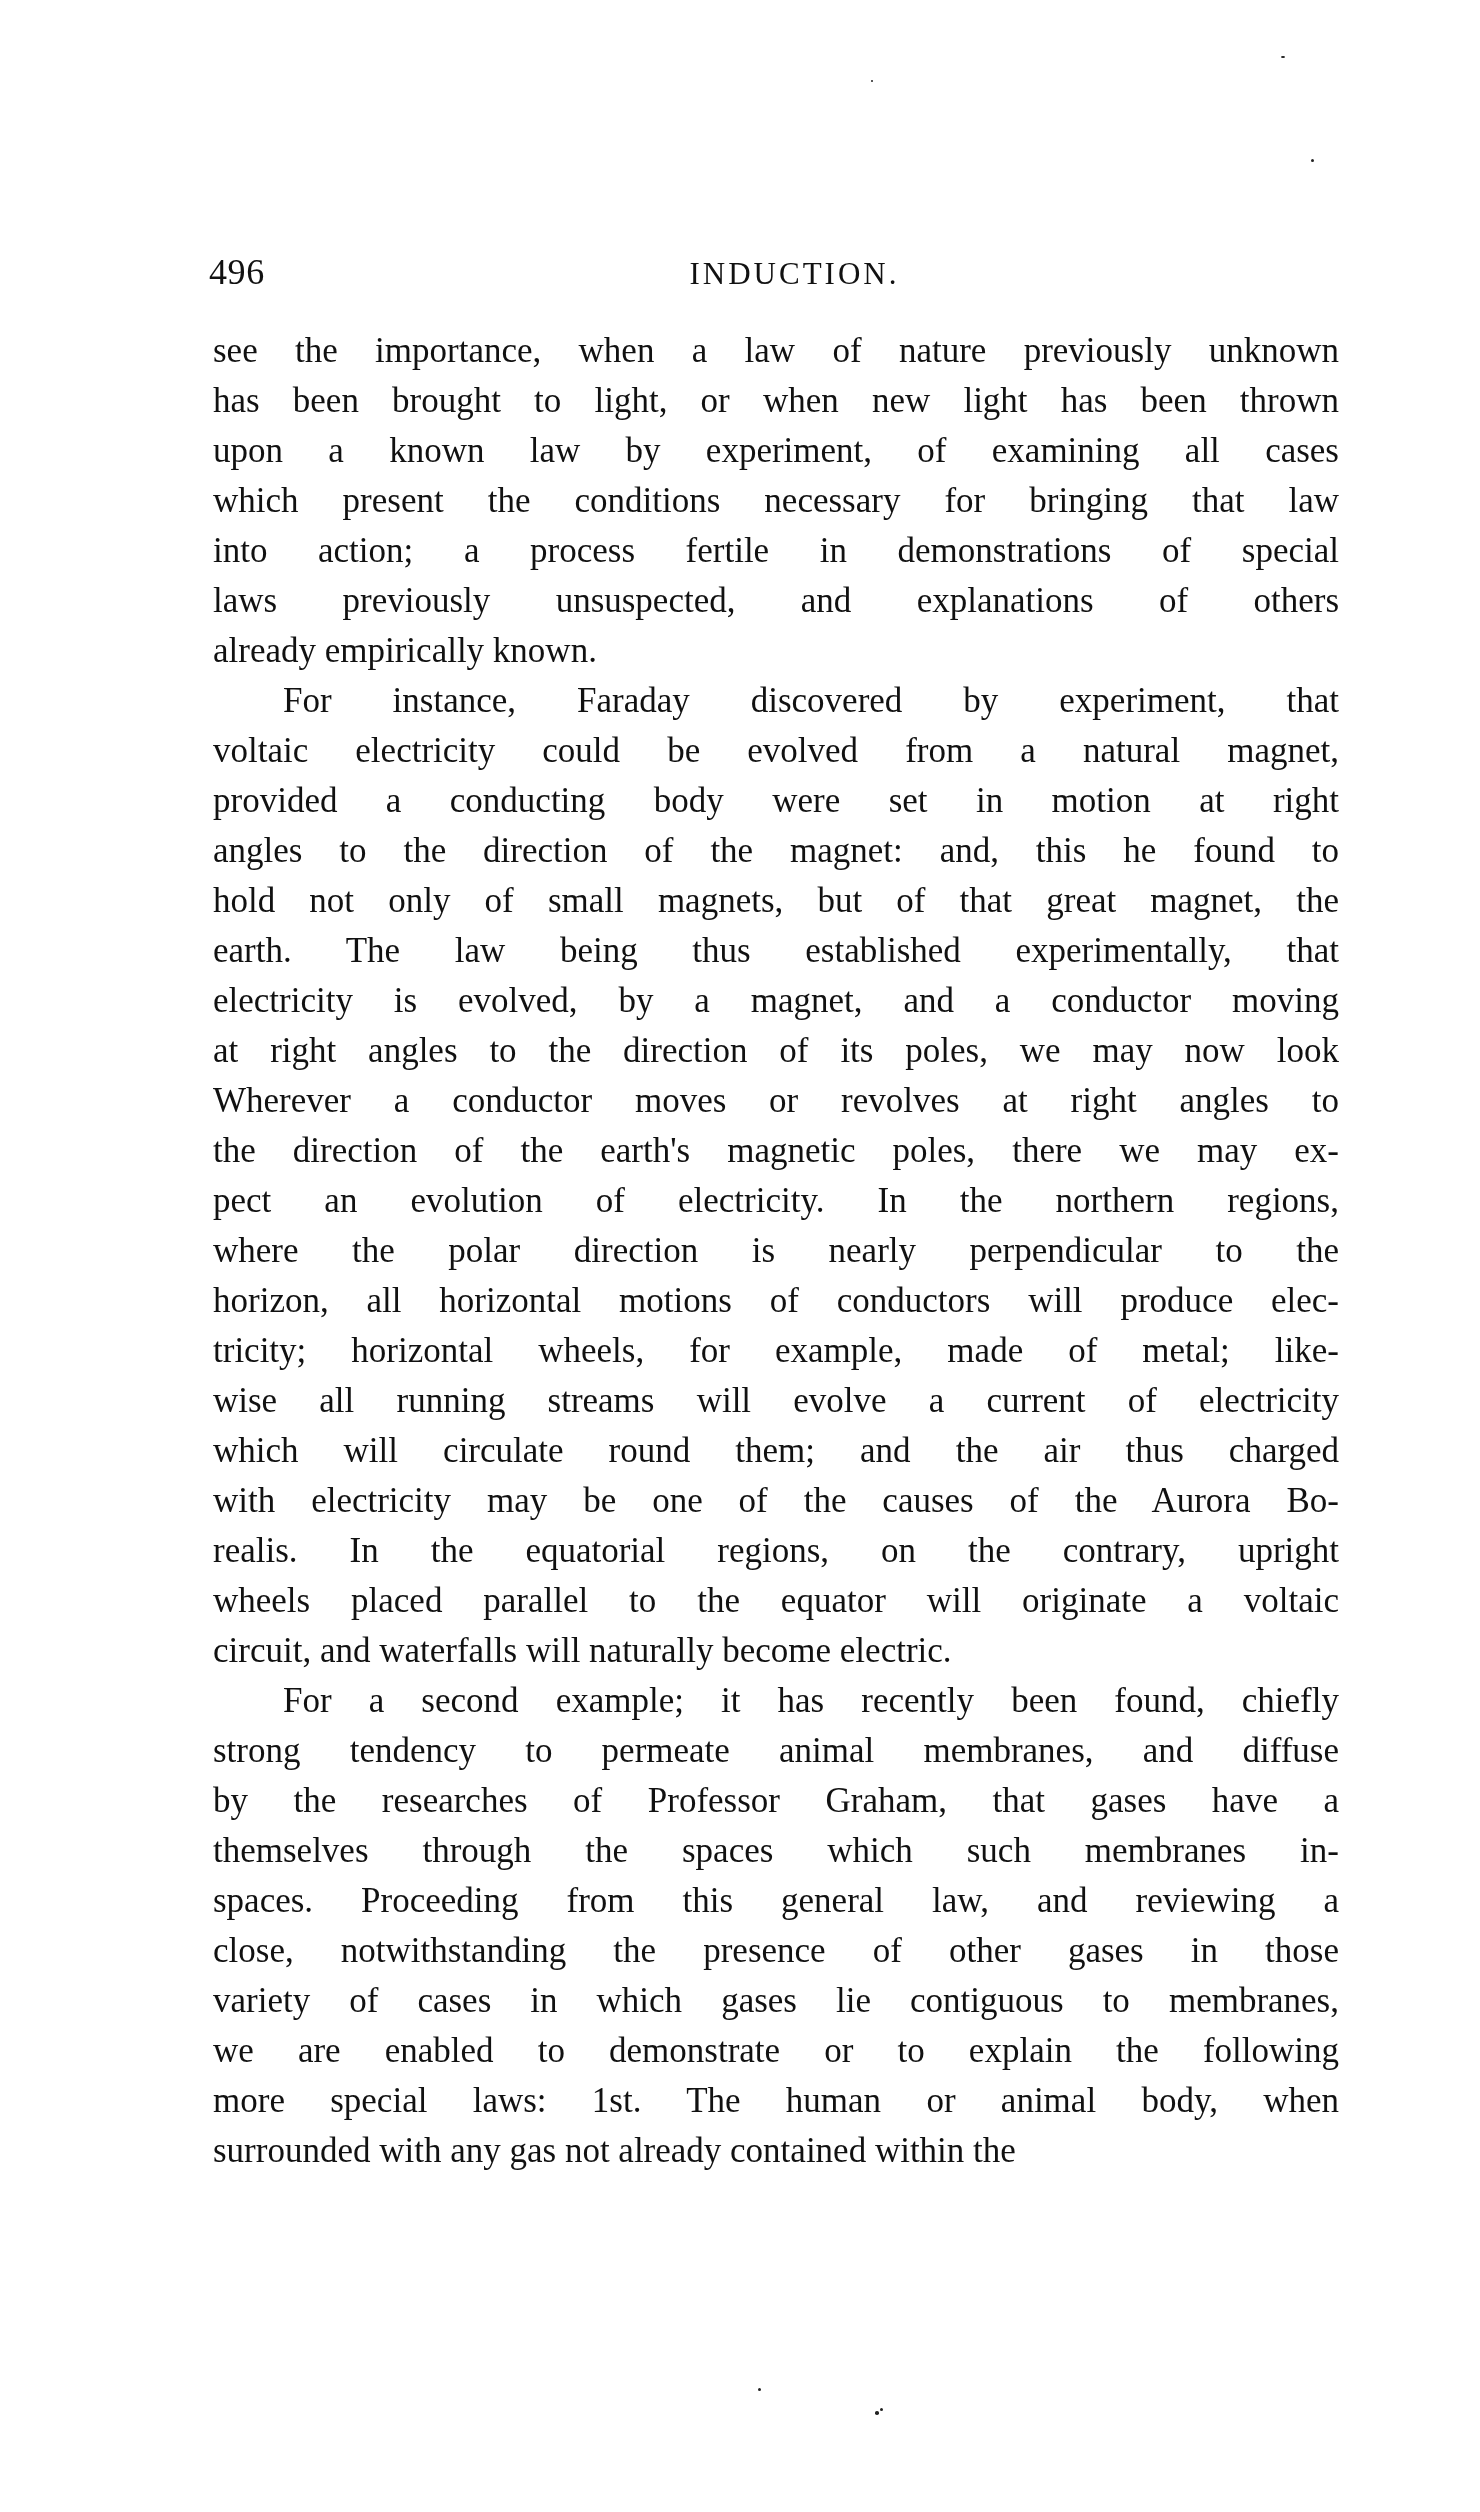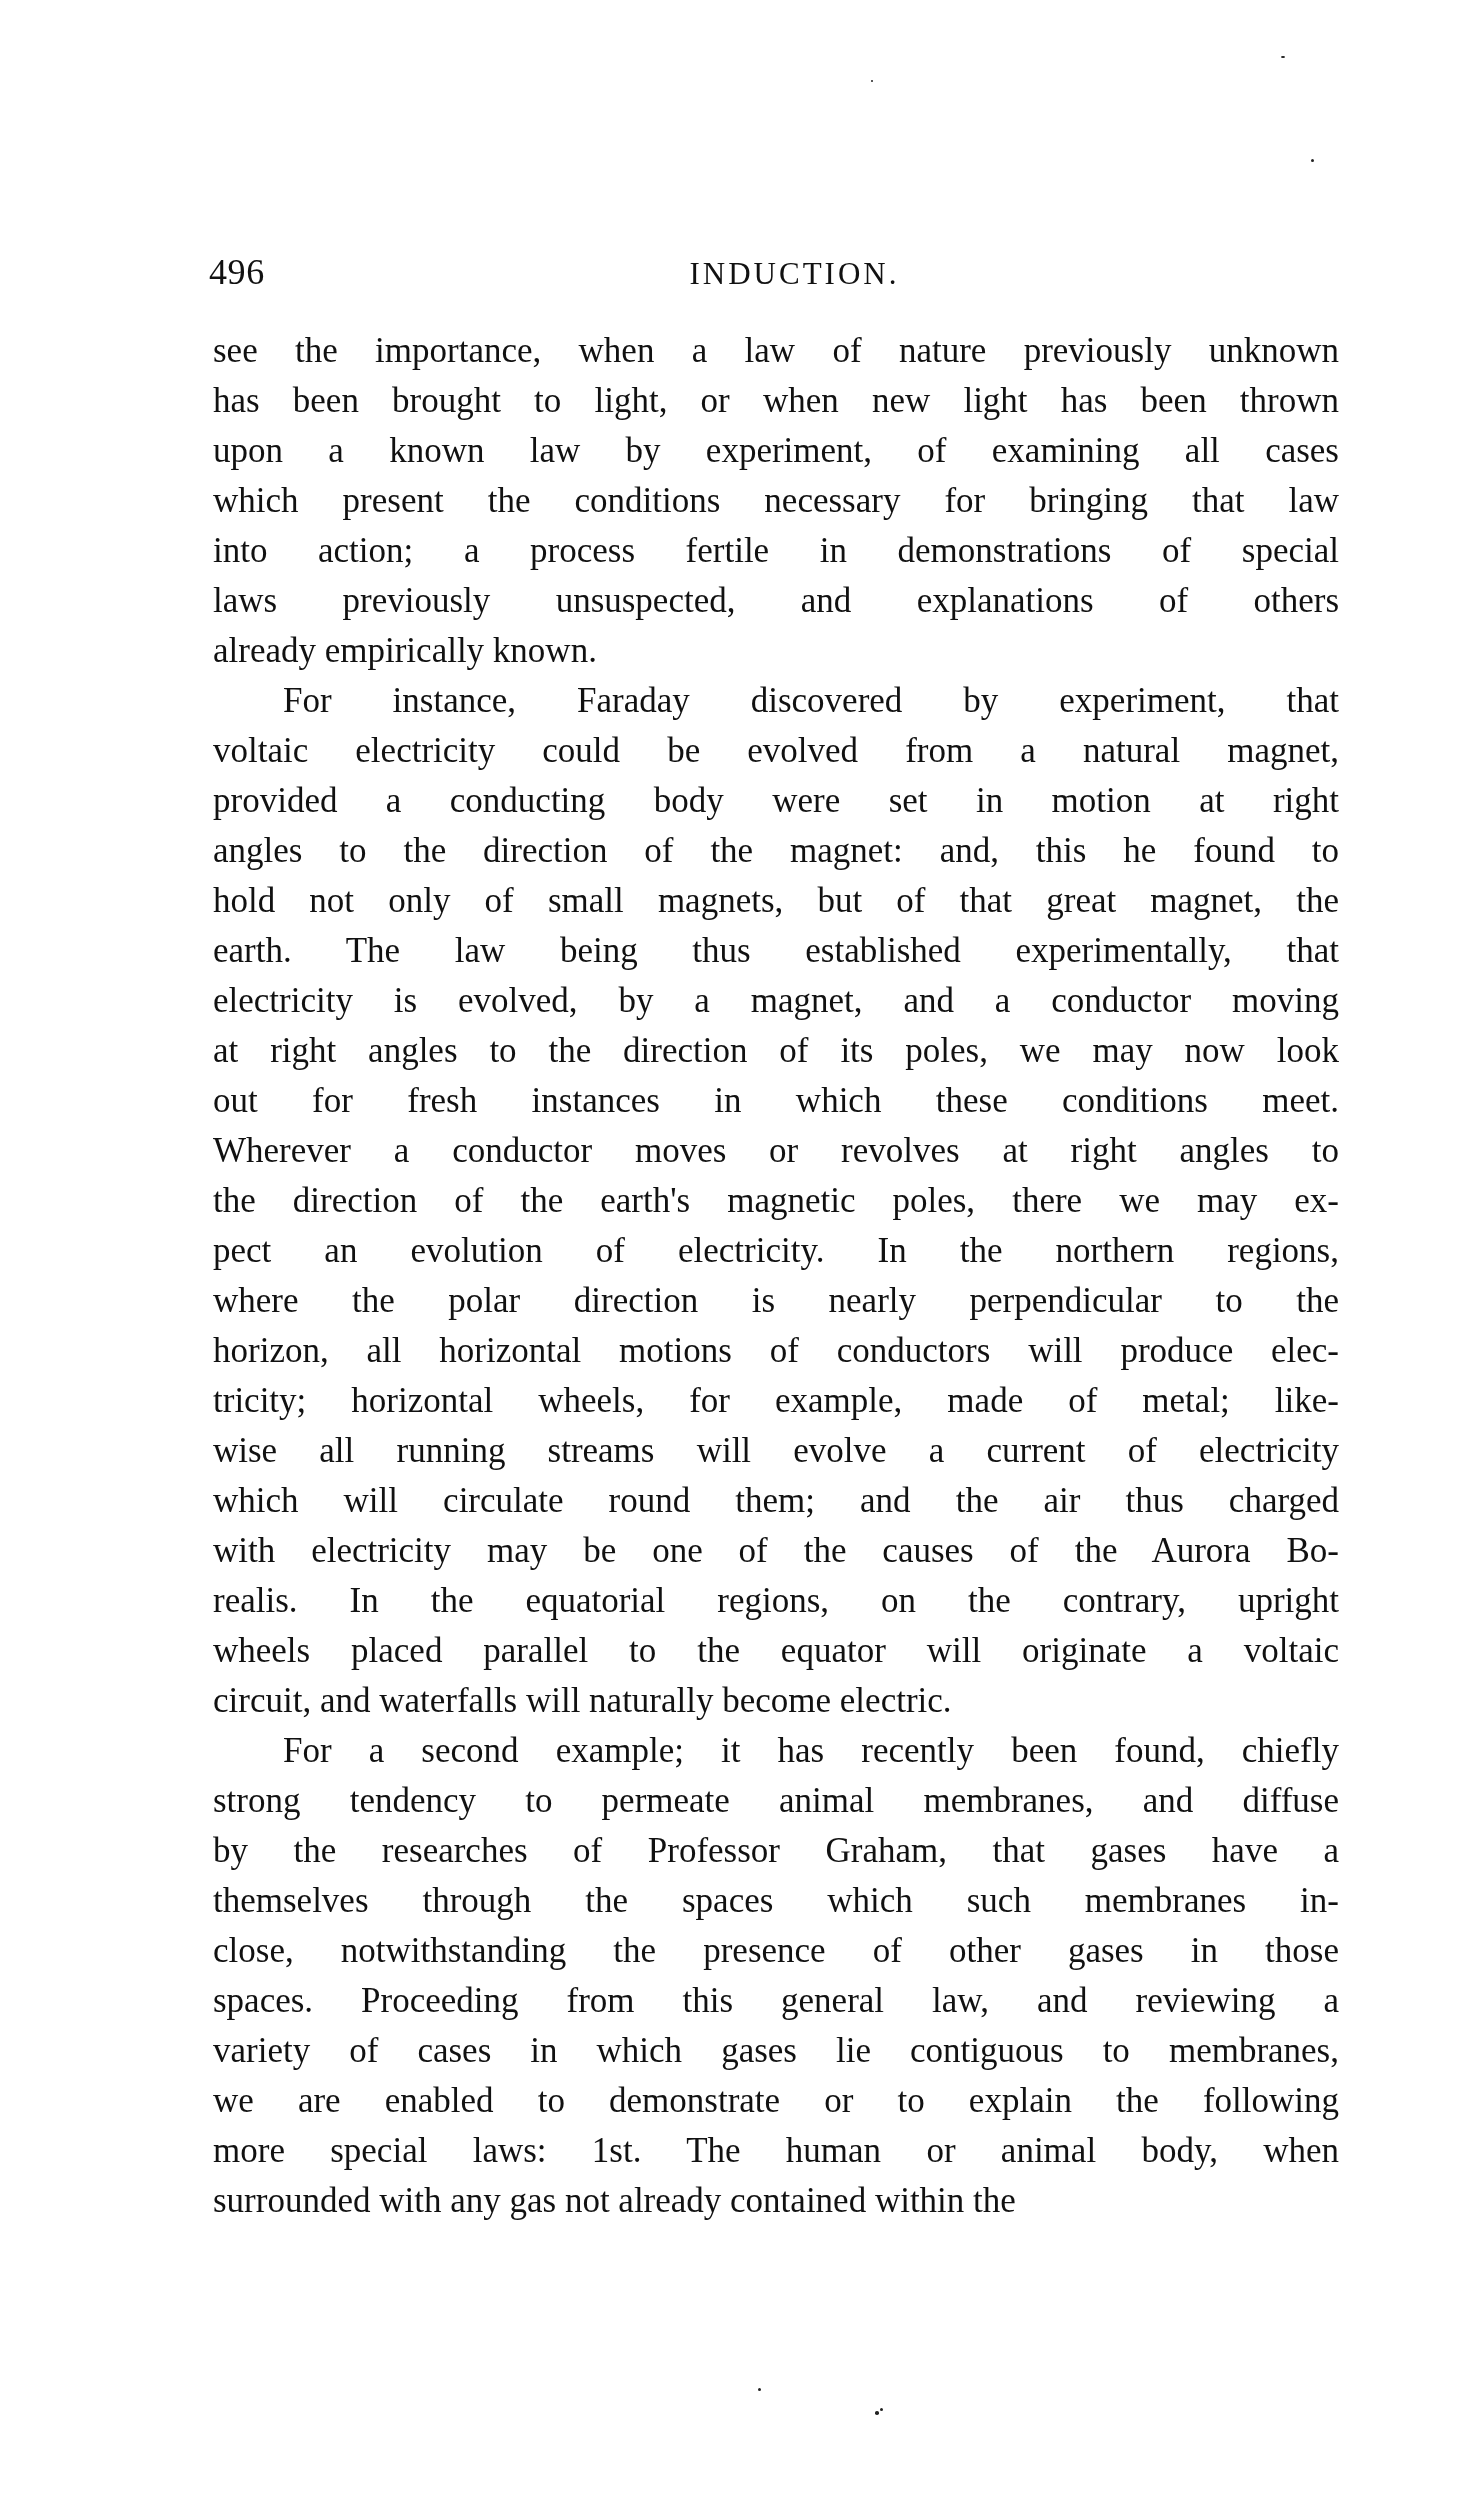--- a/index.html
+++ b/index.html
@@ -98,41 +98,40 @@
       </div>
       <div>
         <span class="line indent">For instance, Faraday discovered by experiment, that</span>
         <span class="line">voltaic electricity could be evolved from a natural magnet,</span>
         <span class="line">provided a conducting body were set in motion at right</span>
         <span class="line">angles to the direction of the magnet: and, this he found to</span>
         <span class="line">hold not only of small magnets, but of that great magnet, the</span>
         <span class="line">earth. The law being thus established experimentally, that</span>
         <span class="line">electricity is evolved, by a magnet, and a conductor moving</span>
         <span class="line">at right angles to the direction of its poles, we may now look</span>
-        <span class="line">out for fresh instances in which these conditions meet.</span>
         <span class="line">Wherever a conductor moves or revolves at right angles to</span>
         <span class="line">the direction of the earth's magnetic poles, there we may ex-</span>
         <span class="line">pect an evolution of electricity. In the northern regions,</span>
         <span class="line">where the polar direction is nearly perpendicular to the</span>
         <span class="line">horizon, all horizontal motions of conductors will produce elec-</span>
         <span class="line">tricity; horizontal wheels, for example, made of metal; like-</span>
         <span class="line">wise all running streams will evolve a current of electricity</span>
         <span class="line">which will circulate round them; and the air thus charged</span>
         <span class="line">with electricity may be one of the causes of the Aurora Bo-</span>
         <span class="line">realis. In the equatorial regions, on the contrary, upright</span>
         <span class="line">wheels placed parallel to the equator will originate a voltaic</span>
         <span class="line last">circuit, and waterfalls will naturally become electric.</span>
       </div>
       <div>
         <span class="line indent">For a second example; it has recently been found, chiefly</span>
         <span class="line">strong tendency to permeate animal membranes, and diffuse</span>
         <span class="line">by the researches of Professor Graham, that gases have a</span>
         <span class="line">themselves through the spaces which such membranes in-</span>
+        <span class="line">spaces. Proceeding from this general law, and reviewing a</span>
         <span class="line">close, notwithstanding the presence of other gases in those</span>
-        <span class="line">spaces. Proceeding from this general law, and reviewing a</span>
         <span class="line">variety of cases in which gases lie contiguous to membranes,</span>
         <span class="line">we are enabled to demonstrate or to explain the following</span>
         <span class="line">more special laws: 1st. The human or animal body, when</span>
         <span class="line last">surrounded with any gas not already contained within the</span>
       </div>
     </div>
 
   <div class="speck" style="left:1281px;top:56px;width:3.6px;height:1.8px;"></div>
   <div class="speck" style="left:871px;top:80px;width:2.4px;height:2.4px;"></div>
   <div class="speck" style="left:1311px;top:159px;width:3px;height:3px;"></div>

